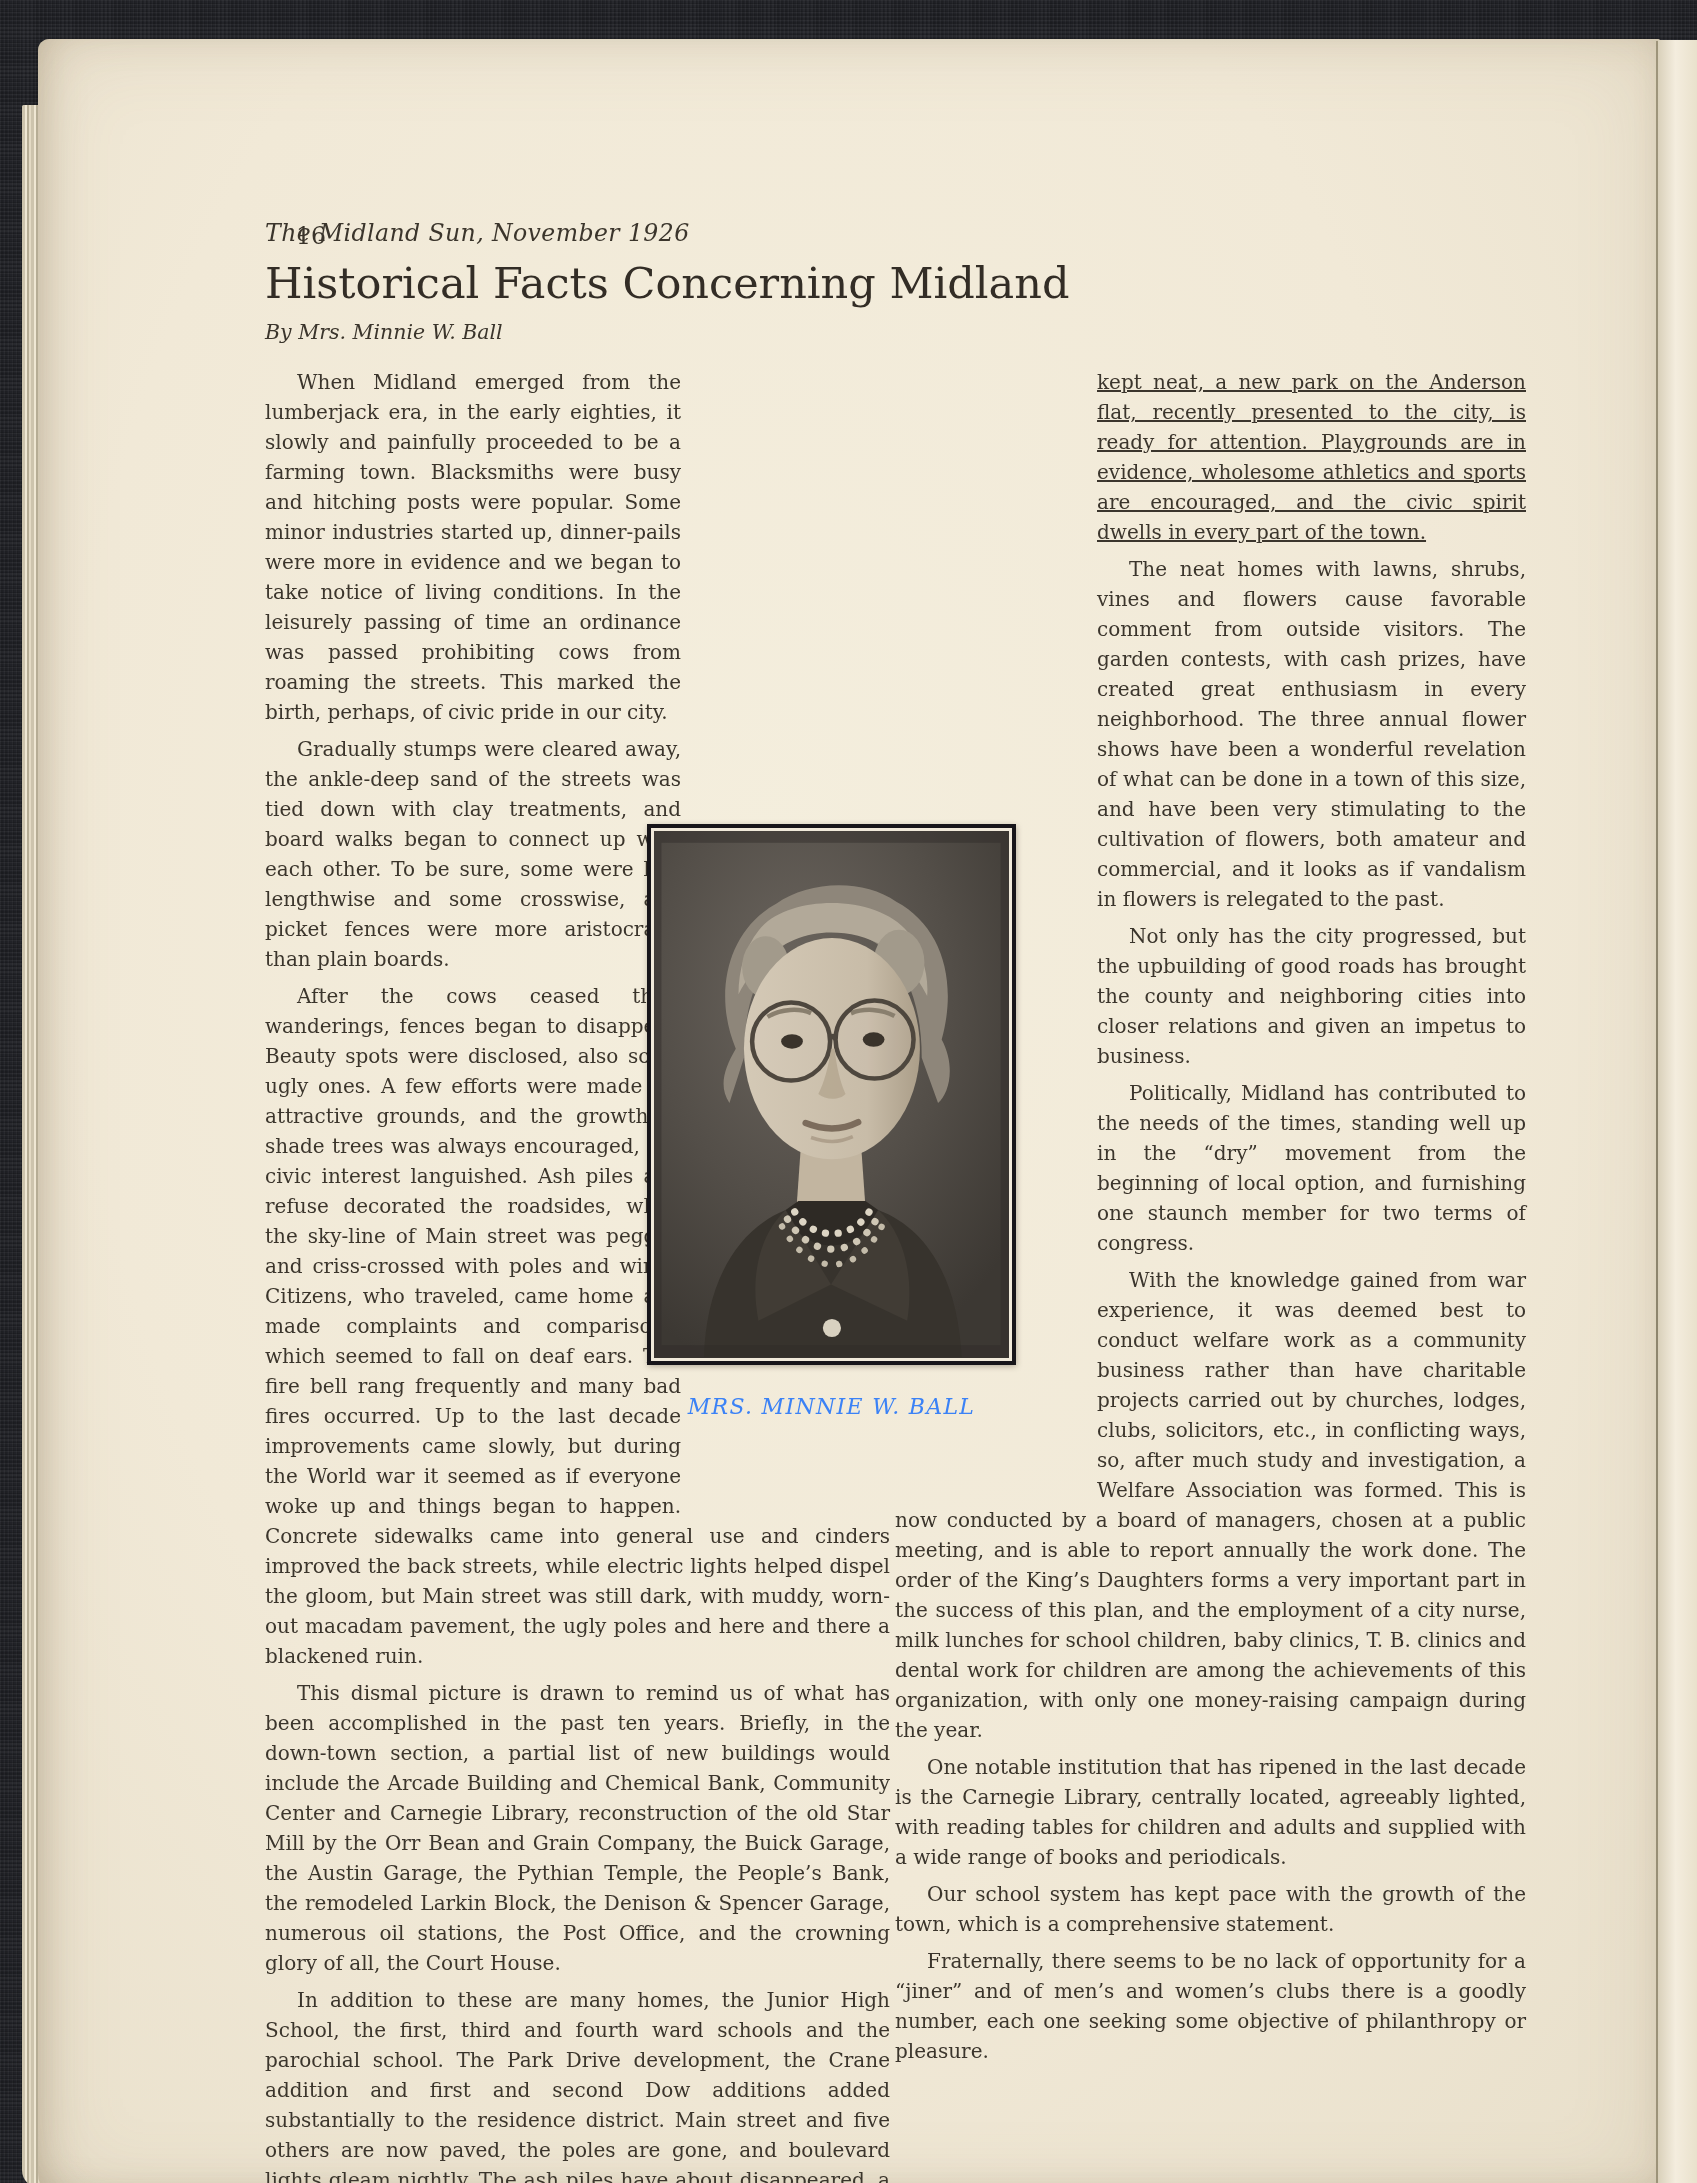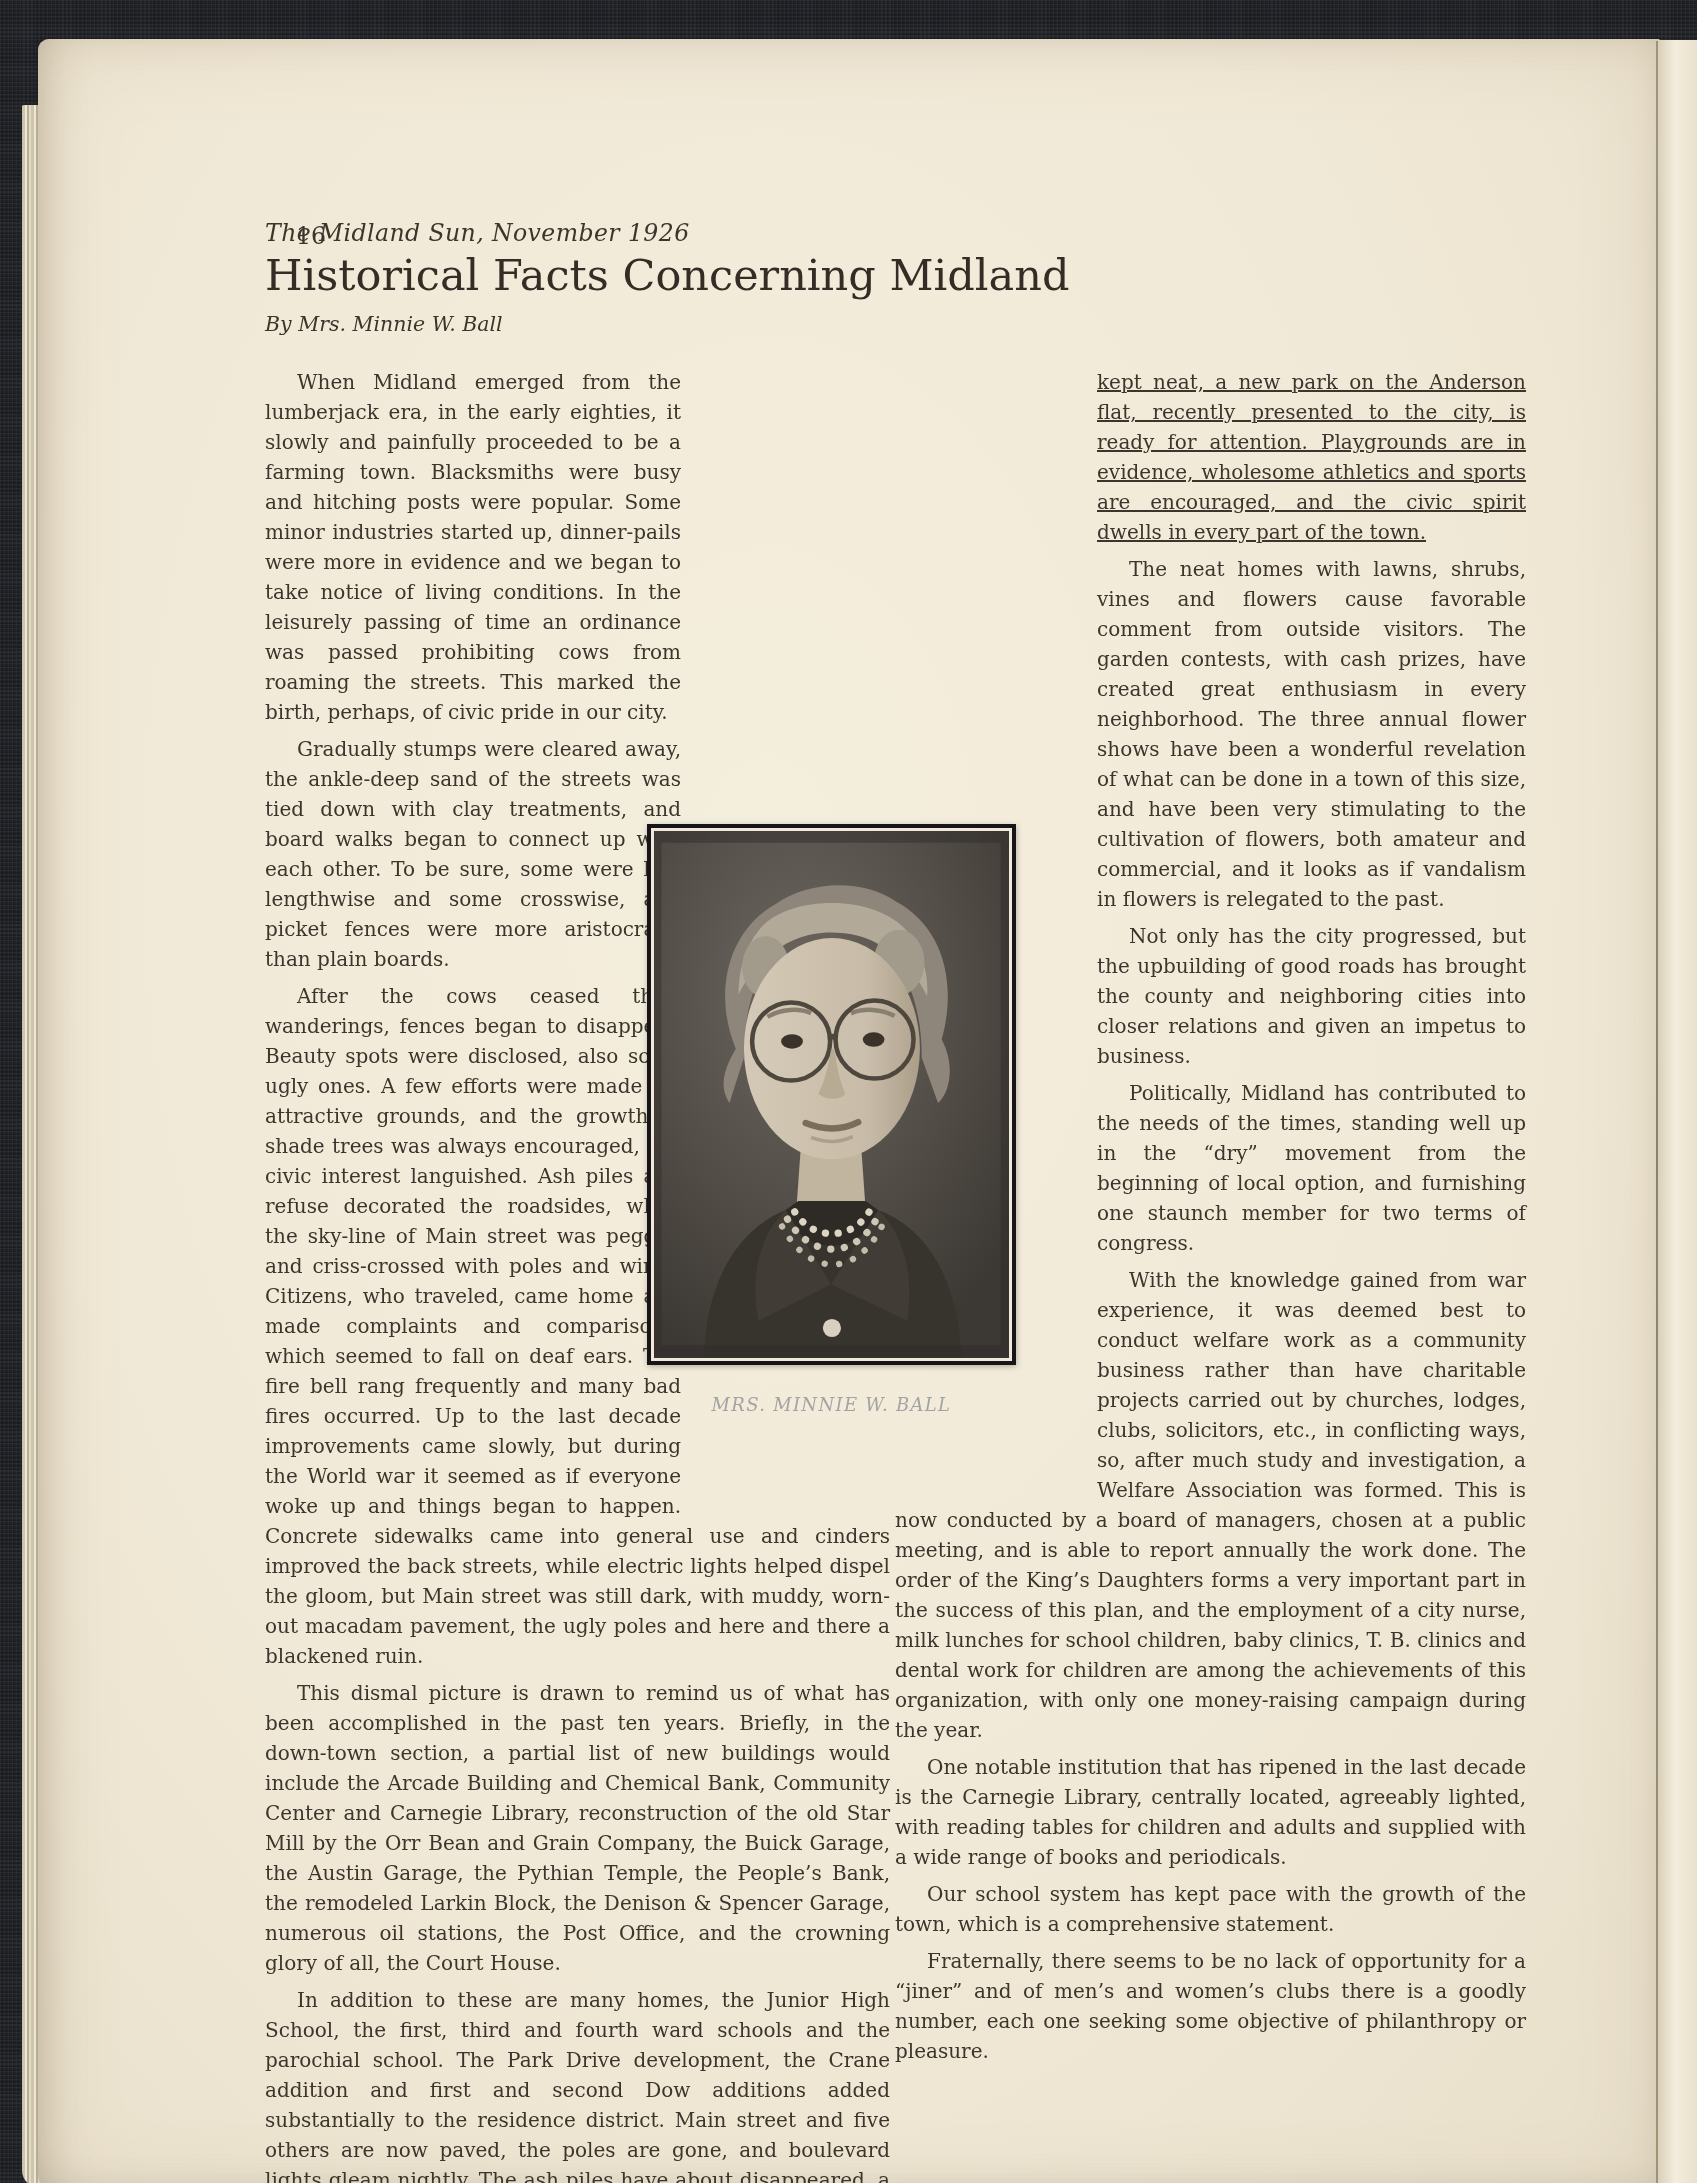--- a/index.html
+++ b/index.html
@@ -49,21 +49,21 @@
     font-size: 23.6px; color: #3a342b;
   }
   .header-block {
     position: absolute; left: 227px; top: 180px; width: 1262px;
     color: #36302a;
   }
   .masthead {
     font-style: italic; font-size: 23.6px; letter-spacing: 0.4px; color: #3b352c;
   }
   .article-title {
-    margin-top: 3px;
+    margin-top: 11px;
     font-size: 43px; letter-spacing: 0px; color: #332d26;
   }
   .byline {
     margin-top: 12.2px;
     font-style: italic; font-size: 20.5px; color: #3b352c;
   }
 
   .col { position: absolute; top: 328px; color: #3b352c; }
   .col-left  { left: 227px;  width: 625px; }
   .col-right { left: 857px; width: 631px; }
@@ -87,21 +87,21 @@
   }
   .photo-img {
     width: 100%; height: 100%; overflow: hidden;
     background: linear-gradient(180deg, #5c5751 0%, #4b4741 55%, #3d3934 100%);
   }
   .photo-img svg { display: block; width: 100%; height: 100%; }
 
   .photo-caption {
     position: absolute; left: 647px; top: 1394px; width: 369px;
     text-align: center; font-style: italic;
-    font-size: 18px; letter-spacing: 1.3px; color: #a3a3a3;
+    font-size: 22px; letter-spacing: 1.3px; color: #3b82f6;
     white-space: nowrap;
   }
 </style>
 </head>
 <body>
 
 <div class="backdrop"></div>
 <div class="page-edge-stack"></div>
 
 <div class="page">

